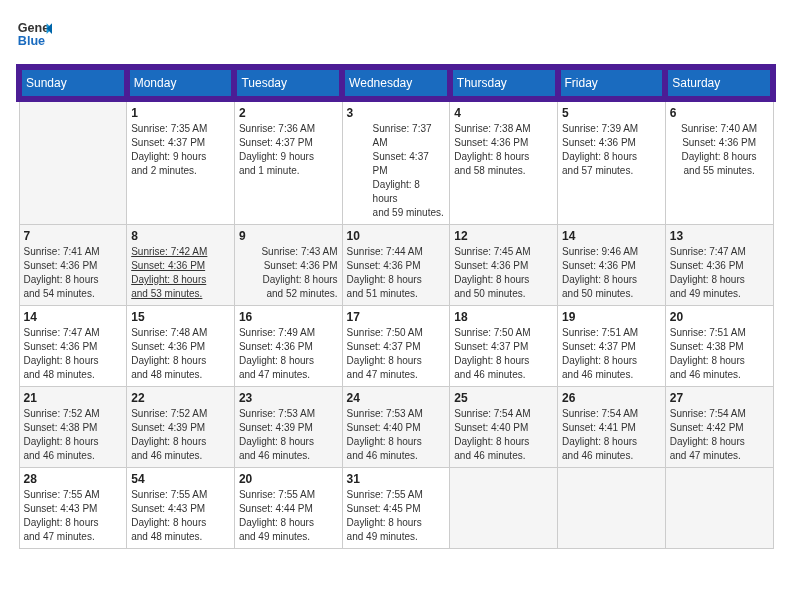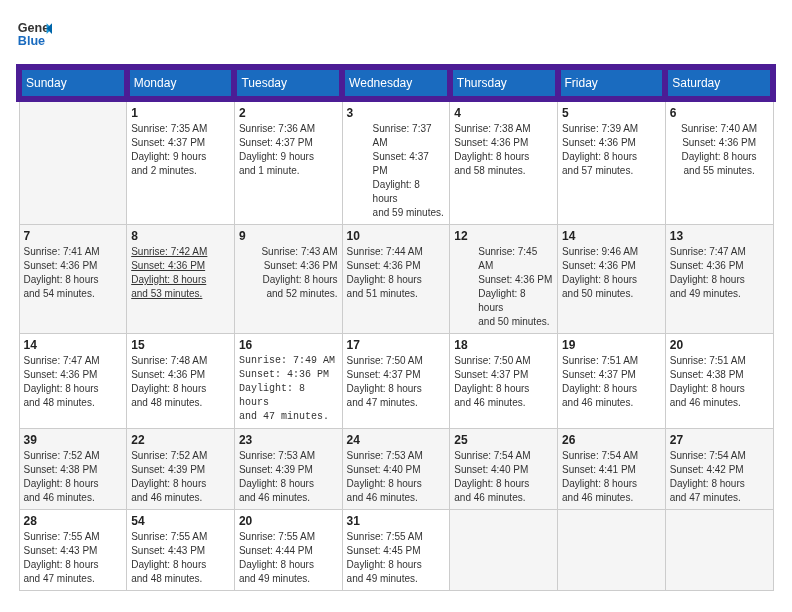--- a/index.html
+++ b/index.html
@@ -179,21 +179,21 @@
         </td>
         <td>
           <div class="day-num">10</div>
           <div class="day-info" style="white-space: pre-line;">Sunrise: 7:44 AM
 Sunset: 4:36 PM
 Daylight: 8 hours
 and 51 minutes.</div>
         </td>
         <td>
           <div class="day-num">12</div>
-          <div class="day-info" style="white-space: pre-line; margin-left: 24px;">Sunrise: 7:45 AM
+          <div class="day-info" style="white-space: pre-line;">Sunrise: 7:45 AM
 Sunset: 4:36 PM
 Daylight: 8 hours
 and 50 minutes.</div>
         </td>
         <td>
           <div class="day-num">14</div>
           <div class="day-info" style="white-space: pre-line;">Sunrise: 9:46 AM
 Sunset: 4:36 PM
 Daylight: 8 hours
 and 50 minutes.</div>
@@ -216,21 +216,21 @@
         </td>
         <td>
           <div class="day-num">15</div>
           <div class="day-info" style="white-space: pre-line;">Sunrise: 7:48 AM
 Sunset: 4:36 PM
 Daylight: 8 hours
 and 48 minutes.</div>
         </td>
         <td>
           <div class="day-num">16</div>
-          <div class="day-info" style="white-space: pre-line; font-family: Liberation Mono, monospace;">Sunrise: 7:49 AM
+          <div class="day-info" style="white-space: pre-line;">Sunrise: 7:49 AM
 Sunset: 4:36 PM
 Daylight: 8 hours
 and 47 minutes.</div>
         </td>
         <td>
           <div class="day-num">17</div>
           <div class="day-info" style="white-space: pre-line;">Sunrise: 7:50 AM
 Sunset: 4:37 PM
 Daylight: 8 hours
 and 47 minutes.</div>
@@ -252,21 +252,21 @@
         <td>
           <div class="day-num">20</div>
           <div class="day-info" style="white-space: pre-line;">Sunrise: 7:51 AM
 Sunset: 4:38 PM
 Daylight: 8 hours
 and 46 minutes.</div>
         </td>
       </tr>
       <tr>
         <td>
-          <div class="day-num">39</div>
+          <div class="day-num">21</div>
           <div class="day-info" style="white-space: pre-line;">Sunrise: 7:52 AM
 Sunset: 4:38 PM
 Daylight: 8 hours
 and 46 minutes.</div>
         </td>
         <td>
           <div class="day-num">22</div>
           <div class="day-info" style="white-space: pre-line;">Sunrise: 7:52 AM
 Sunset: 4:39 PM
 Daylight: 8 hours

